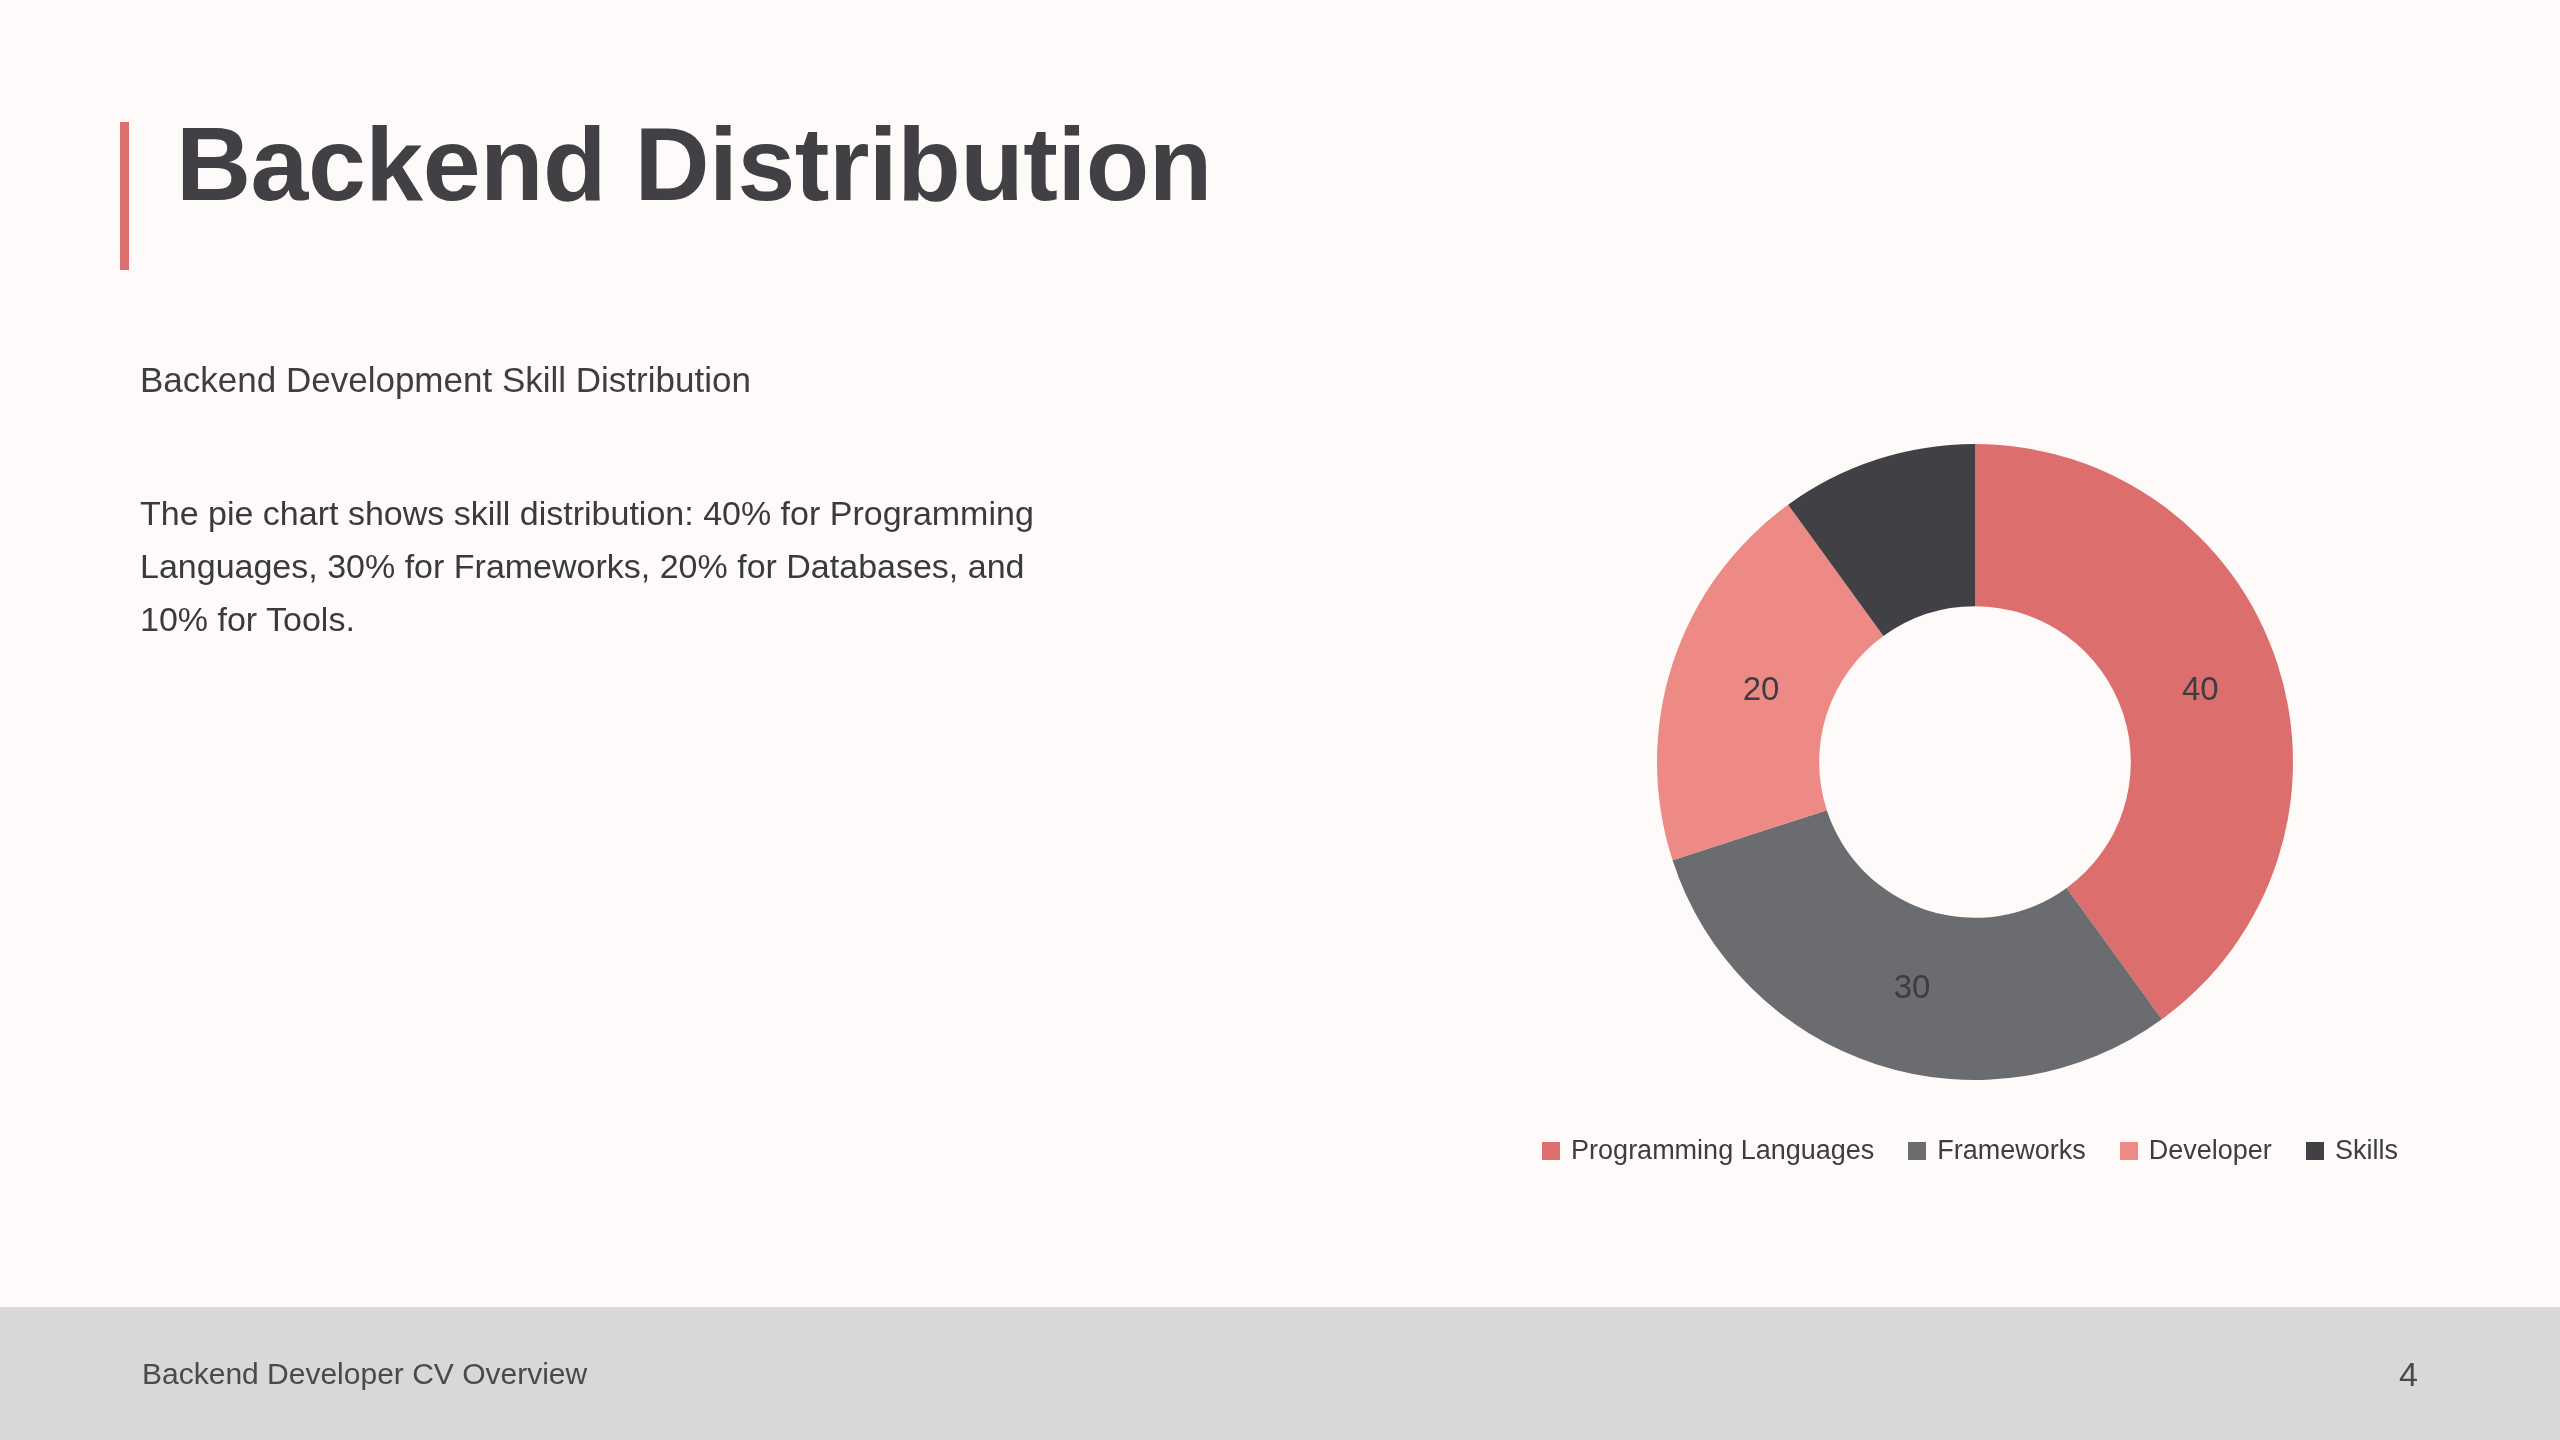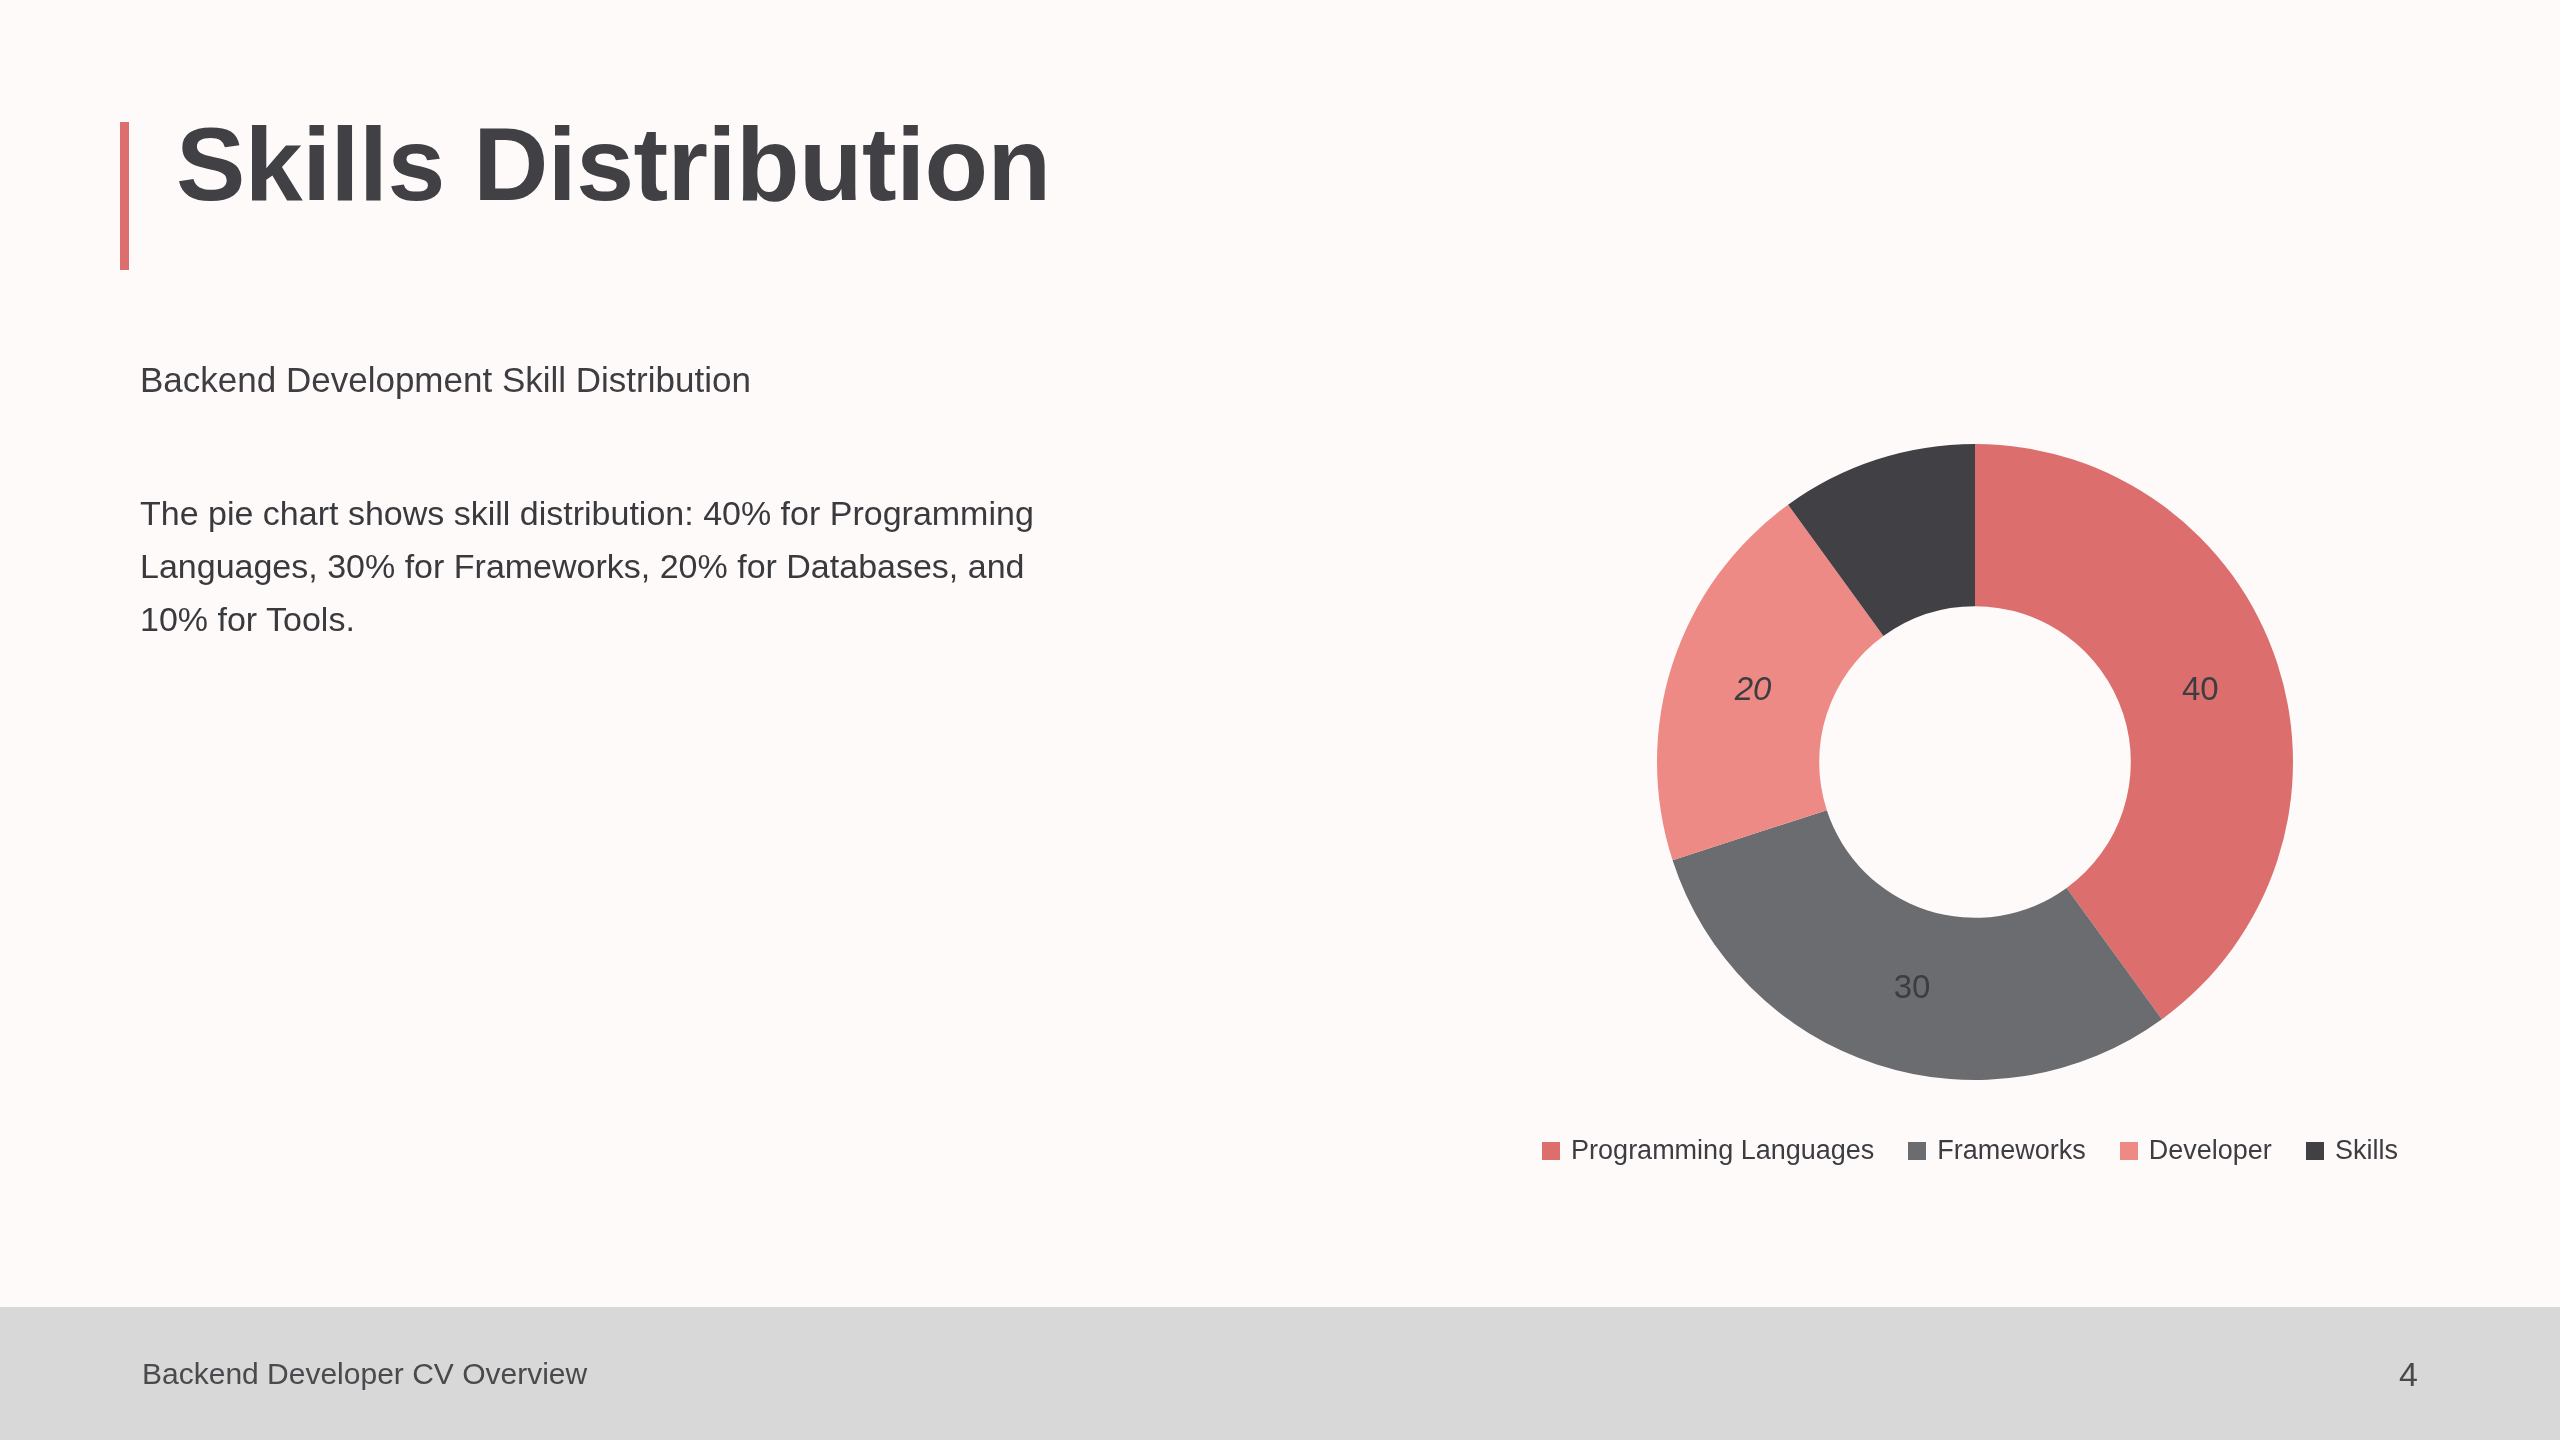--- a/index.html
+++ b/index.html
@@ -130,37 +130,37 @@
     font-size:34px;
     color:#4A4A4E;
   }
 </style>
 </head>
 <body>
 
 <div id="slide">
 
   <div id="title-accent-bar"></div>
-  <div id="page-title">Skills Distribution</div>
+  <div id="page-title">Backend Distribution</div>
 
   <div id="content-subtitle">Backend Development Skill Distribution</div>
   <div id="content-body">The pie chart shows skill distribution: 40% for Programming Languages, 30% for Frameworks, 20% for Databases, and 10% for Tools.</div>
 
   <div id="chart-region">
     <div id="donut-chart">
       <svg id="donut-svg" viewBox="0 0 680 680" width="680" height="680">
           <path d="M 340 22 A 318 318 0 0 1 526.9157102290064 597.2674042112333 L 431.5886980122132 466.0610280635043 A 155.82 155.82 0 0 0 340 184.18 Z" fill="#DC6E6E"></path>
           <path d="M 526.9157102290064 597.2674042112333 A 318 318 0 0 1 37.5640278181412 438.2674042112333 L 191.80637363088917 388.1510280635043 A 155.82 155.82 0 0 0 431.5886980122132 466.0610280635043 Z" fill="#6B6C70"></path>
           <path d="M 37.5640278181412 438.2674042112333 A 318 318 0 0 1 153.0842897709935 82.73259578876673 L 248.41130198778683 213.9389719364957 A 155.82 155.82 0 0 0 191.80637363088917 388.1510280635043 Z" fill="#ED8A85"></path>
           <path d="M 153.0842897709935 82.73259578876673 A 318 318 0 0 1 339.99999999999994 22 L 339.99999999999994 184.18 A 155.82 155.82 0 0 0 248.41130198778683 213.9389719364957 Z" fill="#414044"></path>
         </svg>
       <div id="donut-labels">
           <div class="donut-label" style="left: 565.315px; top: 266.791px;">40</div>
           <div class="donut-label" style="left: 277px; top: 565.315px;">30</div>
-          <div class="donut-label" style="left: 118px; top: 266.791px; font-style: italic;">20</div>
+          <div class="donut-label" style="left: 126px; top: 266.791px;">20</div>
         </div>
     </div>
 
     <div id="chart-legend">
         <div class="legend-item">
           <span class="legend-swatch" style="background: rgb(220, 110, 110);"></span>
           <span class="legend-label">Programming Languages</span>
         </div>
         <div class="legend-item">
           <span class="legend-swatch" style="background: rgb(107, 108, 112);"></span>

